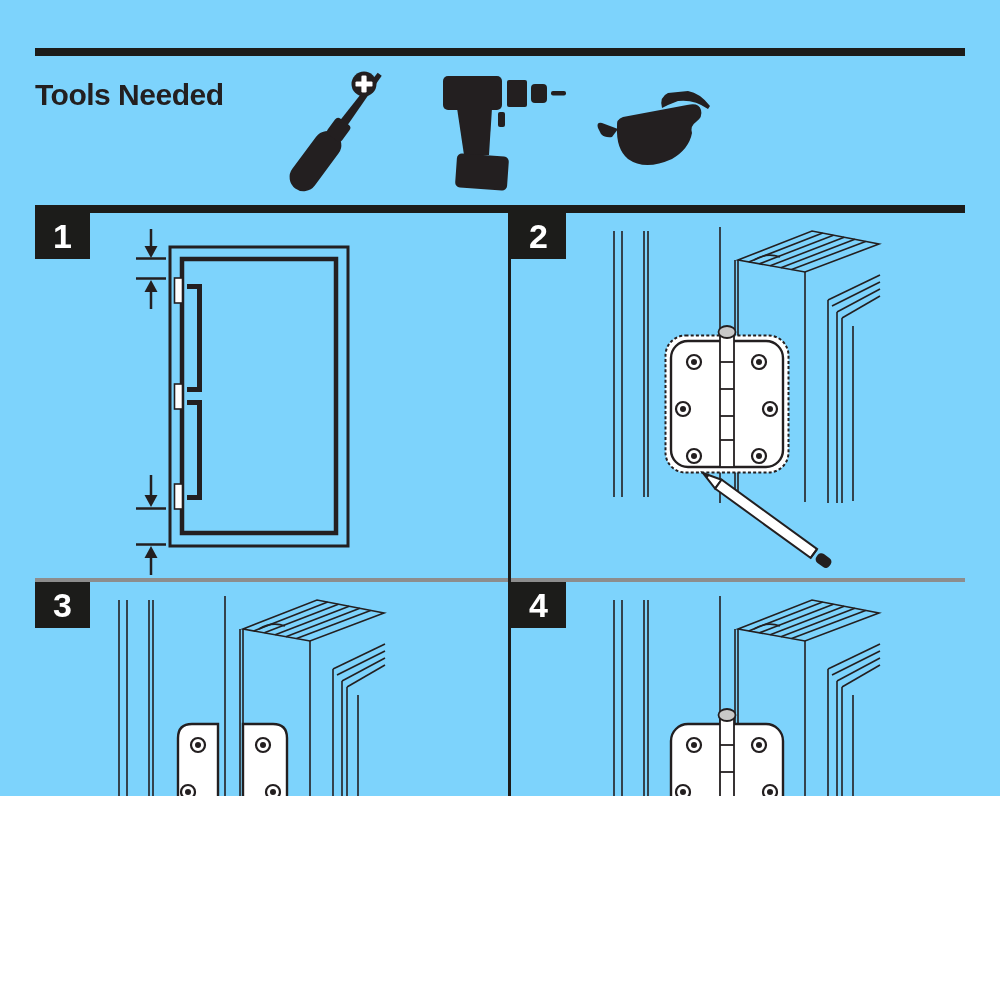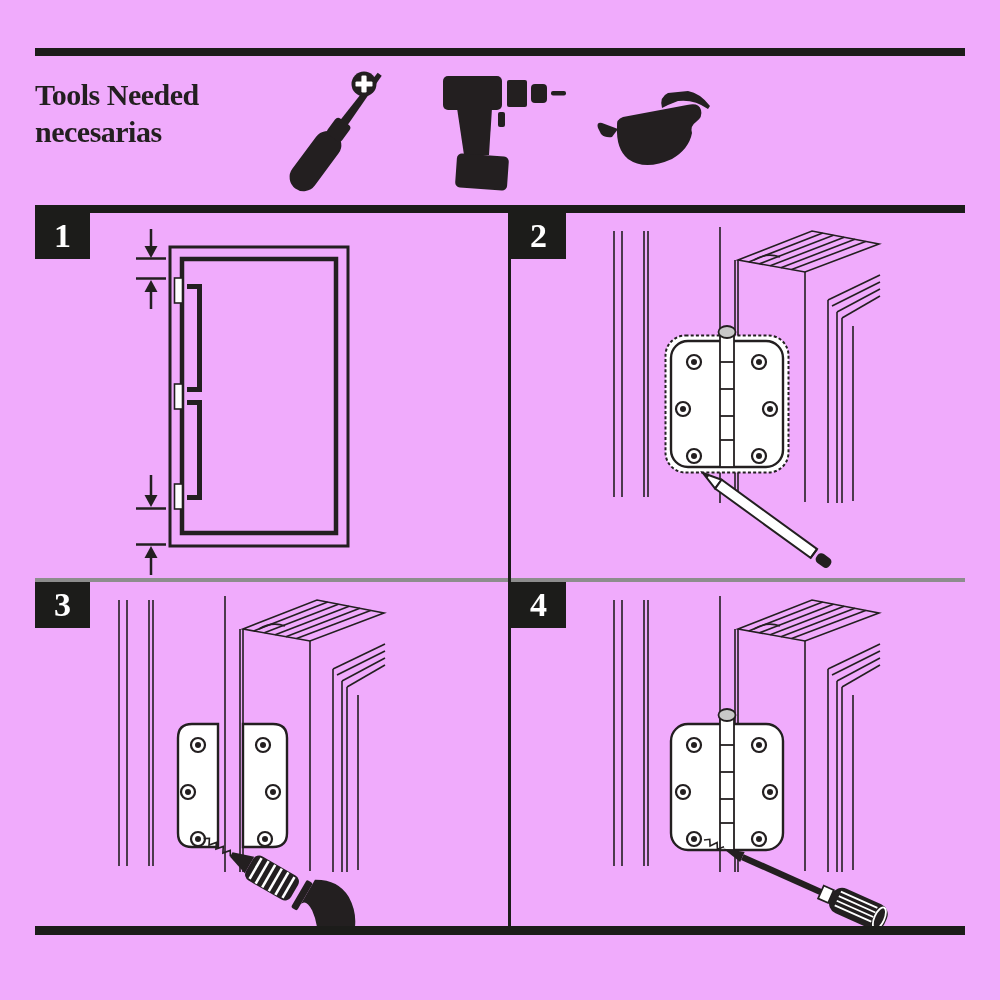--- a/index.html
+++ b/index.html
@@ -1,17 +1,17 @@
 <!DOCTYPE html>
 <html><head>
 <meta charset="utf-8">
 <style>
   html,body{margin:0;padding:0;background:#ffffff;}
-  .sheet{position:relative;width:1000px;height:1000px;background:#f0abfc;
-         font-family:Liberation Serif, serif;overflow:hidden;}
+  .sheet{position:relative;width:1000px;height:796px;background:#7dd3fc;
+         font-family:Liberation Sans, sans-serif;overflow:hidden;}
   .rule{position:absolute;background:#1c1c1a;}
   .rule.top{left:35px;top:48px;width:930px;height:8px;}
   .rule.grid-top{left:35px;top:205px;width:930px;height:8px;}
   .rule.grid-bottom{left:35px;top:926px;width:930px;height:9px;}
   .rule.v-divider{left:508px;top:205px;width:3px;height:730px;}
   .rule.h-divider{left:35px;top:578px;width:930px;height:4px;background:#8d8d8d;}
   .header-text{position:absolute;left:35px;top:76px;color:#231f20;font-weight:bold;
                font-size:30px;line-height:37px;letter-spacing:-0.5px;}
   .tools-svg{position:absolute;left:280px;top:55px;}
   .badge{position:absolute;width:55px;height:46px;background:#1c1c1a;color:#ffffff;
@@ -83,21 +83,20 @@
   </svg>
 
   <div class="rule top"></div>
   <div class="rule grid-top"></div>
   <div class="rule h-divider"></div>
   <div class="rule v-divider"></div>
   <div class="rule grid-bottom"></div>
 
   <div class="header-text">
     <div>Tools Needed</div>
-    <div>necesarias</div>
   </div>
 
   <svg class="tools-svg" width="440" height="145" viewBox="0 0 440 145">
 
     <g>
       <g transform="translate(20,127) rotate(-53.5)" fill="#231f20">
         <rect x="-8" y="-14" width="68" height="28" rx="14"></rect>
         <rect x="55" y="-9" width="20" height="18" rx="4"></rect>
         <path d="M72,-4.5 L134,-2.5 L134,2.5 L72,4.5 Z"></path>
       </g>

